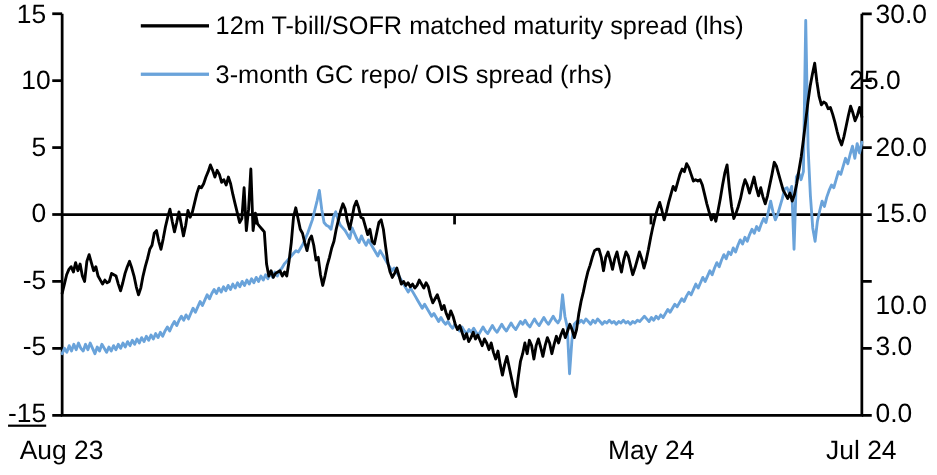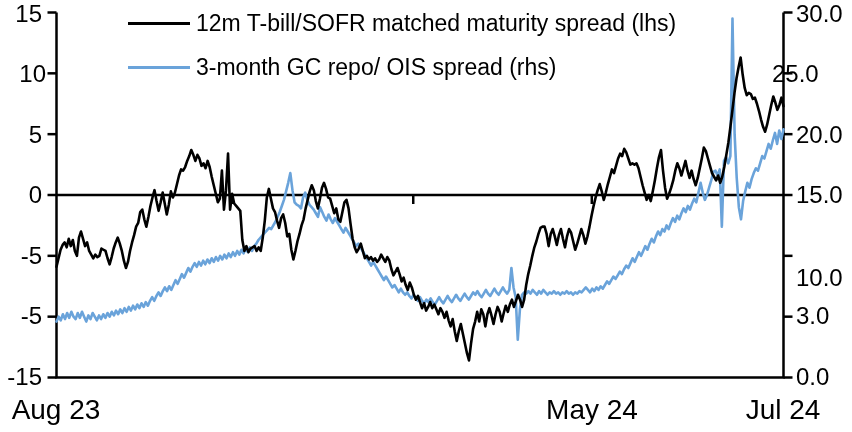--- a/index.html
+++ b/index.html
@@ -1,37 +1,37 @@
 <!DOCTYPE html>
 <html><head>
 <meta charset="utf-8">
 <style>
   html,body{margin:0;padding:0;background:#ffffff;}
   body{width:852px;height:432px;overflow:hidden;
        font-family:"Liberation Sans","DejaVu Sans",sans-serif;color:#000;}
   #root{position:relative;width:772px;height:432px;}
   .ylab{position:absolute;font-size:24px;line-height:24px;text-align:right;white-space:nowrap;}
   .ylab.right{text-align:left;}
-  .xlab{position:absolute;font-size:28px;line-height:24px;text-align:center;white-space:nowrap;}
+  .xlab{position:absolute;font-size:24px;line-height:24px;text-align:center;white-space:nowrap;}
   .legend{position:absolute;font-size:23px;line-height:26px;white-space:nowrap;}
   .legline{position:absolute;}
   svg{position:absolute;left:0;top:0;}
 </style>
 </head>
 <body>
 
 <div id="root">
 
   <div class="ylab" style="left:0px;top:2px;width:42px;">15</div>
   <div class="ylab" style="left:4px;top:62px;width:42px;">10</div>
   <div class="ylab" style="left:0px;top:123px;width:42px;">5</div>
   <div class="ylab" style="left:0px;top:183px;width:42px;">0</div>
   <div class="ylab" style="left:0px;top:244px;width:42px;">-5</div>
   <div class="ylab" style="left:0px;top:304px;width:42px;">-5</div>
-  <div class="ylab" style="left:0px;top:365px;width:42px;">-15</div>
+  <div class="ylab" style="left:0px;top:365px;width:42px;text-decoration:underline;">-15</div>
 
   <div class="ylab right" style="left:796px;top:2px;">30.0</div>
   <div class="ylab right" style="left:772px;top:62px;">25.0</div>
   <div class="ylab right" style="left:796px;top:123px;">20.0</div>
   <div class="ylab right" style="left:796px;top:183px;">15.0</div>
   <div class="ylab right" style="left:796px;top:244px;margin-top:22px;">10.0</div>
   <div class="ylab right" style="left:796px;top:304px;">3.0</div>
   <div class="ylab right" style="left:796px;top:365px;">0.0</div>
 
   <div class="xlab" style="left:6px;top:398px;width:100px;">Aug 23</div>

